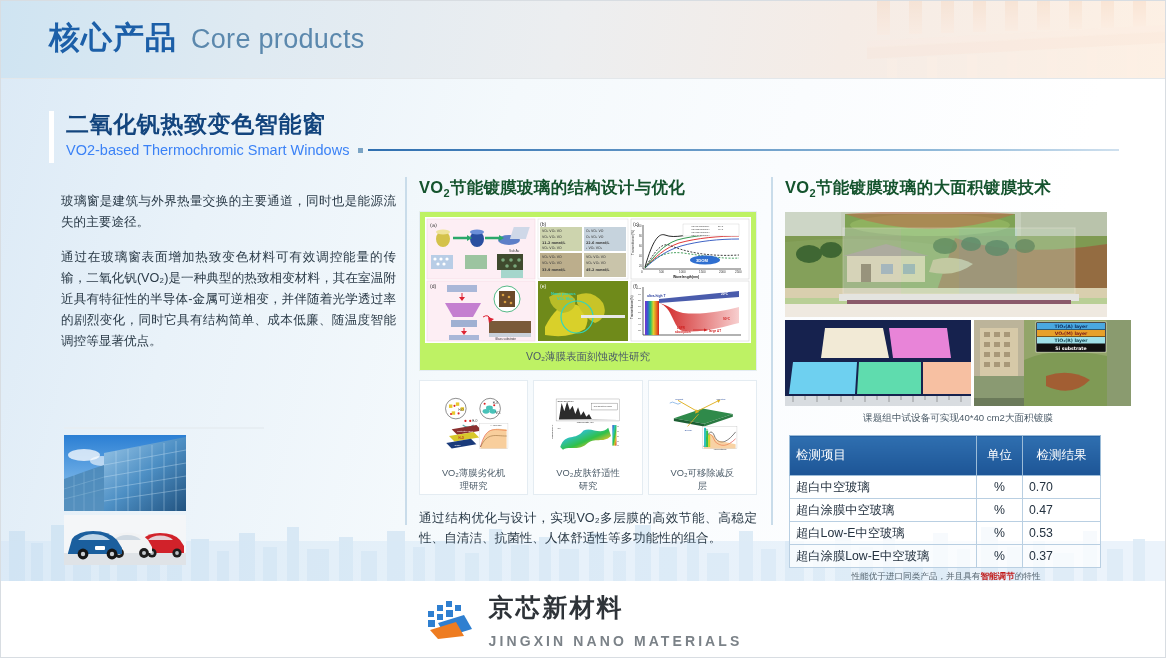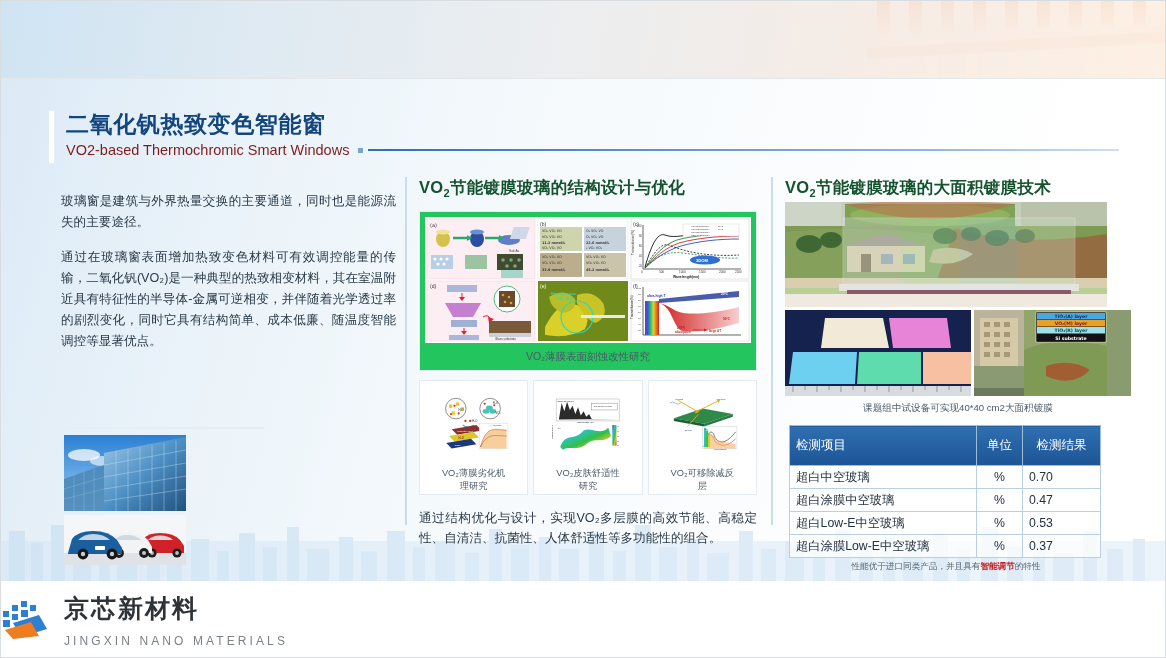--- a/index.html
+++ b/index.html
@@ -34,21 +34,21 @@
   .city-wm {
     position:absolute; left:0; bottom:0; width:1166px; height:58px;
     opacity:.5;
   }
 
   
   .sec-title-wrap { position:absolute; left:48px; top:108px; width:1070px; }
   .sec-bar { position:absolute; left:0; top:2px; width:5px; height:52px; background:#ffffff; }
   .sec-cn { font-size:23px; font-weight:bold; color:#13457e; margin-left:17px; letter-spacing:.6px; }
   .sec-en-row { display:flex; align-items:center; margin-left:17px; margin-top:2px; }
-  .sec-en { font-size:14.5px; color:#7f1d1d; white-space:nowrap; }
+  .sec-en { font-size:14.5px; color:#3b82f6; white-space:nowrap; }
   .sec-dot { width:5px; height:5px; background:#7ba4c5; margin:0 5px 0 9px; }
   .sec-line { flex:1; height:1.6px; background:linear-gradient(90deg,#2f6fb0 0%,#8fb8d8 75%,#cfe0ee 100%); }
 
   
   .col { position:absolute; top:176px; }
   .col-h {
     font-size:16.5px; font-weight:bold; color:#14532d; letter-spacing:.3px;
     white-space:nowrap;
   }
   .col-h sub { font-size:11px; }
@@ -66,32 +66,32 @@
     position:relative; width:200px; height:130px; background:#ffffff;
     border:1px solid #e7eef3; overflow:hidden;
   }
   .fig-photos { width:122px; height:130px; display:flex; flex-direction:column; gap:4px; }
   .ph-bldg { flex:1; position:relative; overflow:hidden; }
   .ph-cars { height:50px; position:relative; overflow:hidden; background:#f2f4f6; }
 
   
   #col2 { left:418px; width:338px; }
   .grid-box {
-    margin-top:12px; background:#22c55e; border:1px solid #e4ecf2;
+    margin-top:12px; background:#bef264; border:1px solid #e4ecf2;
     padding:5px; border-radius:1px;
   }
   .cap { text-align:center; font-size:10.5px; color:#4a5a67; padding:3px 0 1px; }
   .row3 { display:flex; gap:5px; margin-top:9px; }
   .row3 .cell { flex:1; background:#fff; border:1px solid #e4ecf2; padding:4px 18px 1px; }
   .row3 .cap { font-size:9.3px; padding:2px 0 0; }
   .col2-para { margin-top:13px; font-size:12.6px; color:#2a3a47; line-height:20px; text-align:justify; }
 
   
   #col3 { left:784px; width:322px; }
-  .photo-block { margin-top:3px; width:346px; }
+  .photo-block { margin-top:13px; width:346px; }
   .pb-top { position:relative; width:322px; height:105px; overflow:hidden; background:#9db88b; }
   .pb-bot { display:flex; gap:3px; margin-top:3px; height:86px; }
   .pb-left { position:relative; width:186px; overflow:hidden; background:#12204a; }
   .pb-right { position:relative; flex:1; overflow:hidden; background:#8a9b6f; }
   .pb-cap { text-align:center; font-size:9.6px; color:#4a5a67; margin-top:6px; }
 
   table.res { border-collapse:collapse; width:312px; margin-top:10px; margin-left:4px; }
   table.res th {
     background:linear-gradient(180deg,#2f6fb0,#1d5596);
     color:#ffffff; font-size:12.5px; font-weight:normal; padding:11px 6px;
@@ -103,25 +103,25 @@
     border:1px solid #b9cfe2; background:rgba(255,255,255,.72);
   }
   table.res td.u { width:46px; text-align:center; }
   table.res td.v { width:78px; text-align:left; }
   .tbl-note { text-align:center; font-size:8.6px; color:#55646f; margin-top:3px; }
   .tbl-note .hl { color:#c01a1a; font-weight:bold; }
 
   
   .footer {
     position:absolute; left:0; top:580px; width:1166px; height:78px;
-    background:#ffffff; display:flex; align-items:center; justify-content:flex-start;
+    background:#ffffff; display:flex; align-items:center; justify-content:center;
   }
   .logo { display:flex; align-items:center; gap:11px; }
   .logo-text-cn { font-size:25px; font-weight:bold; color:#2e3338; letter-spacing:2px; }
-  .logo-text-en { font-size:12px; color:#7b8288; letter-spacing:3.1px; margin-top:9px; }
+  .logo-text-en { font-size:14px; color:#7b8288; letter-spacing:3.1px; margin-top:9px;font-weight:bold; }
 </style>
 </head>
 <body>
 
 <div class="slide">
 
   <div class="header">
     <svg class="hdr-cols" viewBox="0 0 300 78" preserveAspectRatio="none">
       <defs>
         <linearGradient id="colg" x1="0" y1="0" x2="0" y2="1">
@@ -143,20 +143,24 @@
         <path d="M0 40 L300 24 L300 31 L0 47 Z" fill="#fbeade" opacity=".8"></path>
         <rect x="20" y="58" width="10" height="20" fill="#fdeee4"></rect>
         <rect x="60" y="56" width="10" height="22" fill="#fdeee4"></rect>
         <rect x="100" y="54" width="10" height="24" fill="#fdeee4"></rect>
         <rect x="140" y="52" width="10" height="26" fill="#fdeee4"></rect>
         <rect x="180" y="50" width="10" height="28" fill="#fdeee4"></rect>
         <rect x="220" y="48" width="10" height="30" fill="#fdeee4"></rect>
         <rect x="260" y="46" width="10" height="32" fill="#fdeee4"></rect>
       </g>
     </svg>
+    <div class="hdr-title">
+      <span class="hdr-cn">核心产品</span>
+      <span class="hdr-en">Core products</span>
+    </div>
   </div>
 
   <div class="body-bg">
     <svg class="city-wm" viewBox="0 0 1166 58" preserveAspectRatio="none">
       <g fill="#cfe3f4" opacity=".85">
         <rect x="0" y="18" width="1166" height="40"></rect>
       </g>
       <g fill="#bcd8ee" opacity=".9">
         <rect x="8" y="8" width="16" height="50"></rect>
           <rect x="30" y="20" width="12" height="38"></rect>

